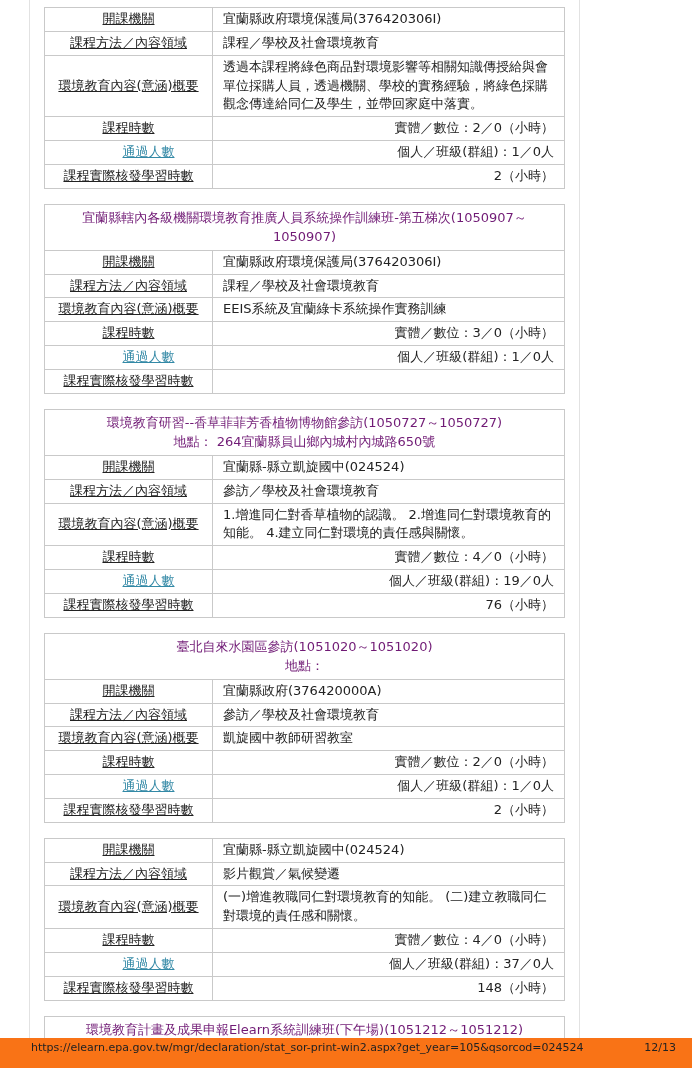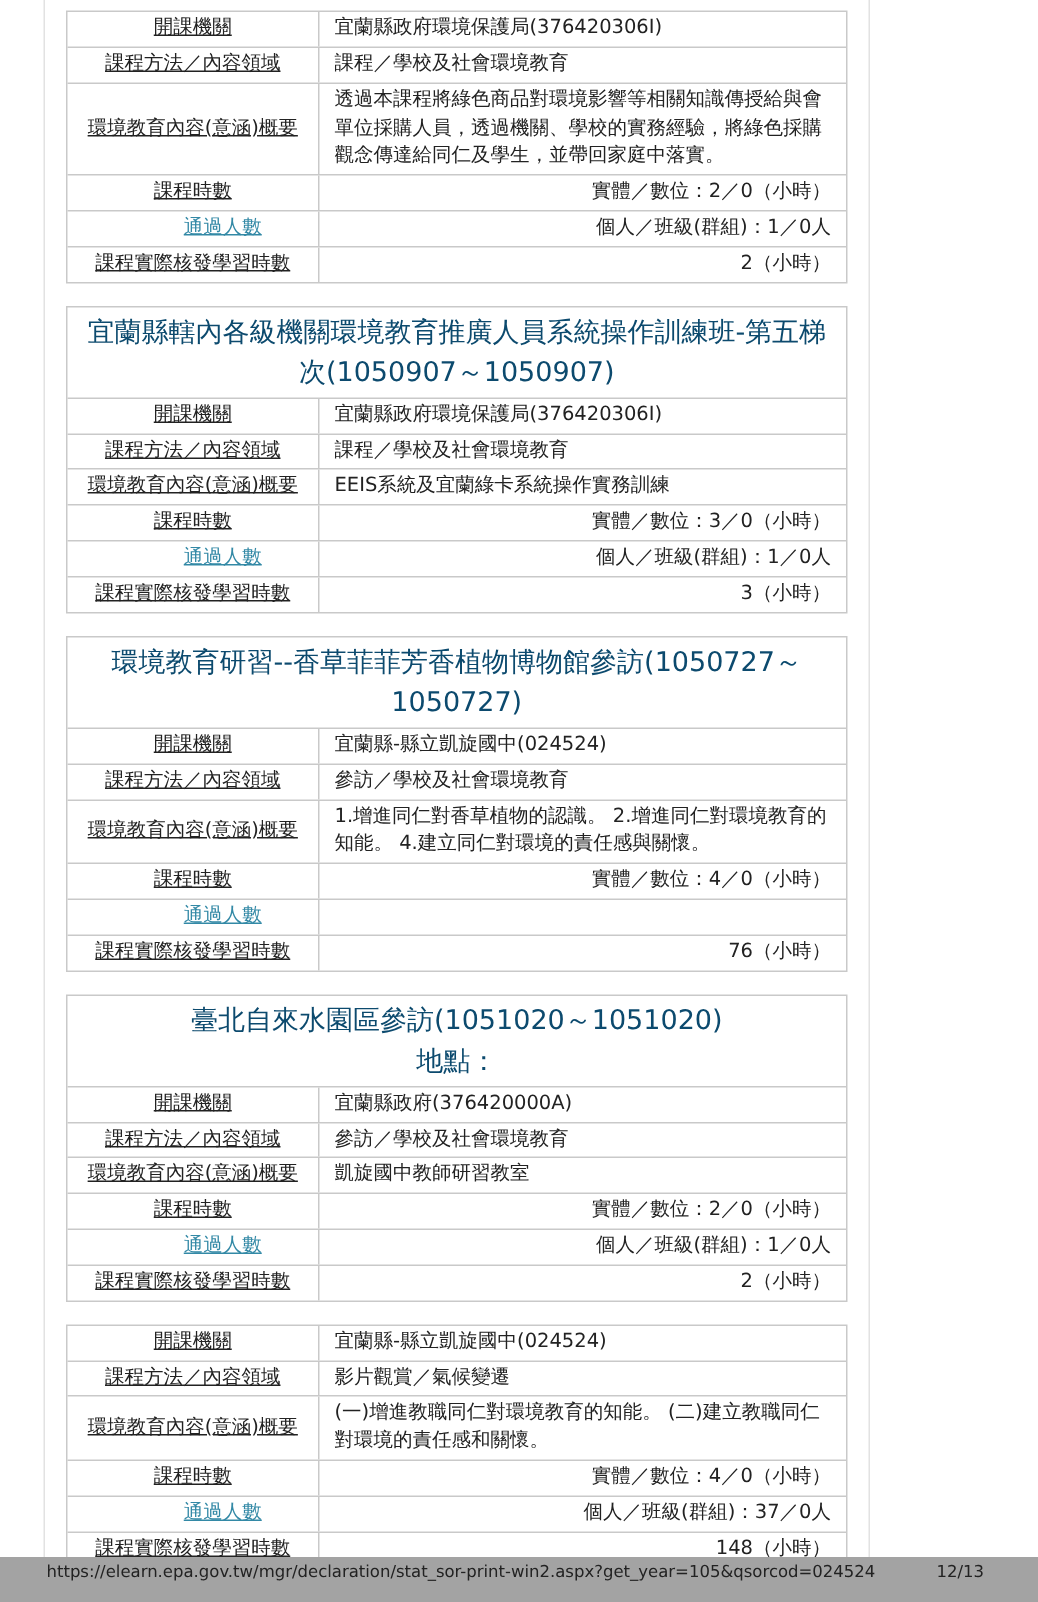--- a/index.html
+++ b/index.html
@@ -14,45 +14,45 @@
     box-sizing:border-box;background:#fff;
   }
   .content{padding:7px 14px 0 14px;}
   .course-table{
     border:1px solid #c9c9c9;
     margin-bottom:15px;
     background:#fff;
   }
   .course-table > *:first-child{border-top:none;}
   .t-header{
-    text-align:center;color:#0c4a6e;
-    padding:3px 6px;line-height:1.5;font-size:18px;
+    text-align:center;color:#701a75;
+    padding:3px 6px;line-height:1.5;font-size:13px;
   }
   .t-row{
     display:flex;border-top:1px solid #c9c9c9;
     min-height:21px;align-items:stretch;
   }
   .t-label{
     width:168px;box-sizing:border-box;flex:0 0 168px;
     border-right:1px solid #c9c9c9;
     text-align:center;padding:2px 4px;line-height:1.45;
     display:flex;align-items:center;justify-content:center;
   }
   .t-val{
     flex:1;padding:2px 10px;line-height:1.45;
     display:flex;align-items:center;
   }
   .t-val.right{justify-content:flex-end;text-align:left;}
   .lbl{text-decoration:underline;color:#222;}
   .link{text-decoration:underline;color:#3389a6;cursor:pointer;margin-left:40px;}
   .footer{
     position:absolute;left:0;top:1038px;width:692px;height:30px;
-    background:#a3a3a3;font-size:11px;color:#222;
+    background:#f97316;font-size:11px;color:#222;
     display:flex;justify-content:space-between;align-items:flex-start;
-    padding:3px 36px 0 31px;box-sizing:border-box;
+    padding:3px 16px 0 31px;box-sizing:border-box;
   }
 </style>
 </head>
 <body>
 
 <div class="page">
 <div class="content">
 
   <section class="course-table">
     <div class="t-row">
@@ -124,27 +124,27 @@
     <div class="t-row">
       <div class="t-label">
             <span class="link">通過人數</span>
           </div>
       <div class="t-val right">個人／班級(群組)：1／0人</div>
     </div>
     <div class="t-row">
       <div class="t-label">
             <span class="lbl">課程實際核發學習時數</span>
           </div>
-      <div class="t-val right">3（小時）</div>
     </div>
   </section>
 
   <section class="course-table">
     <div class="t-header">
       <div>環境教育研習--香草菲菲芳香植物博物館參訪(1050727～1050727)</div>
+      <div>地點： 264宜蘭縣員山鄉內城村內城路650號</div>
     </div>
     <div class="t-row">
       <div class="t-label">
             <span class="lbl">開課機關</span>
           </div>
       <div class="t-val">宜蘭縣-縣立凱旋國中(024524)</div>
     </div>
     <div class="t-row">
       <div class="t-label">
             <span class="lbl">課程方法／內容領域</span>
@@ -160,20 +160,21 @@
     <div class="t-row">
       <div class="t-label">
             <span class="lbl">課程時數</span>
           </div>
       <div class="t-val right">實體／數位：4／0（小時）</div>
     </div>
     <div class="t-row">
       <div class="t-label">
             <span class="link">通過人數</span>
           </div>
+      <div class="t-val right">個人／班級(群組)：19／0人</div>
     </div>
     <div class="t-row">
       <div class="t-label">
             <span class="lbl">課程實際核發學習時數</span>
           </div>
       <div class="t-val right">76（小時）</div>
     </div>
   </section>
 
   <section class="course-table">

